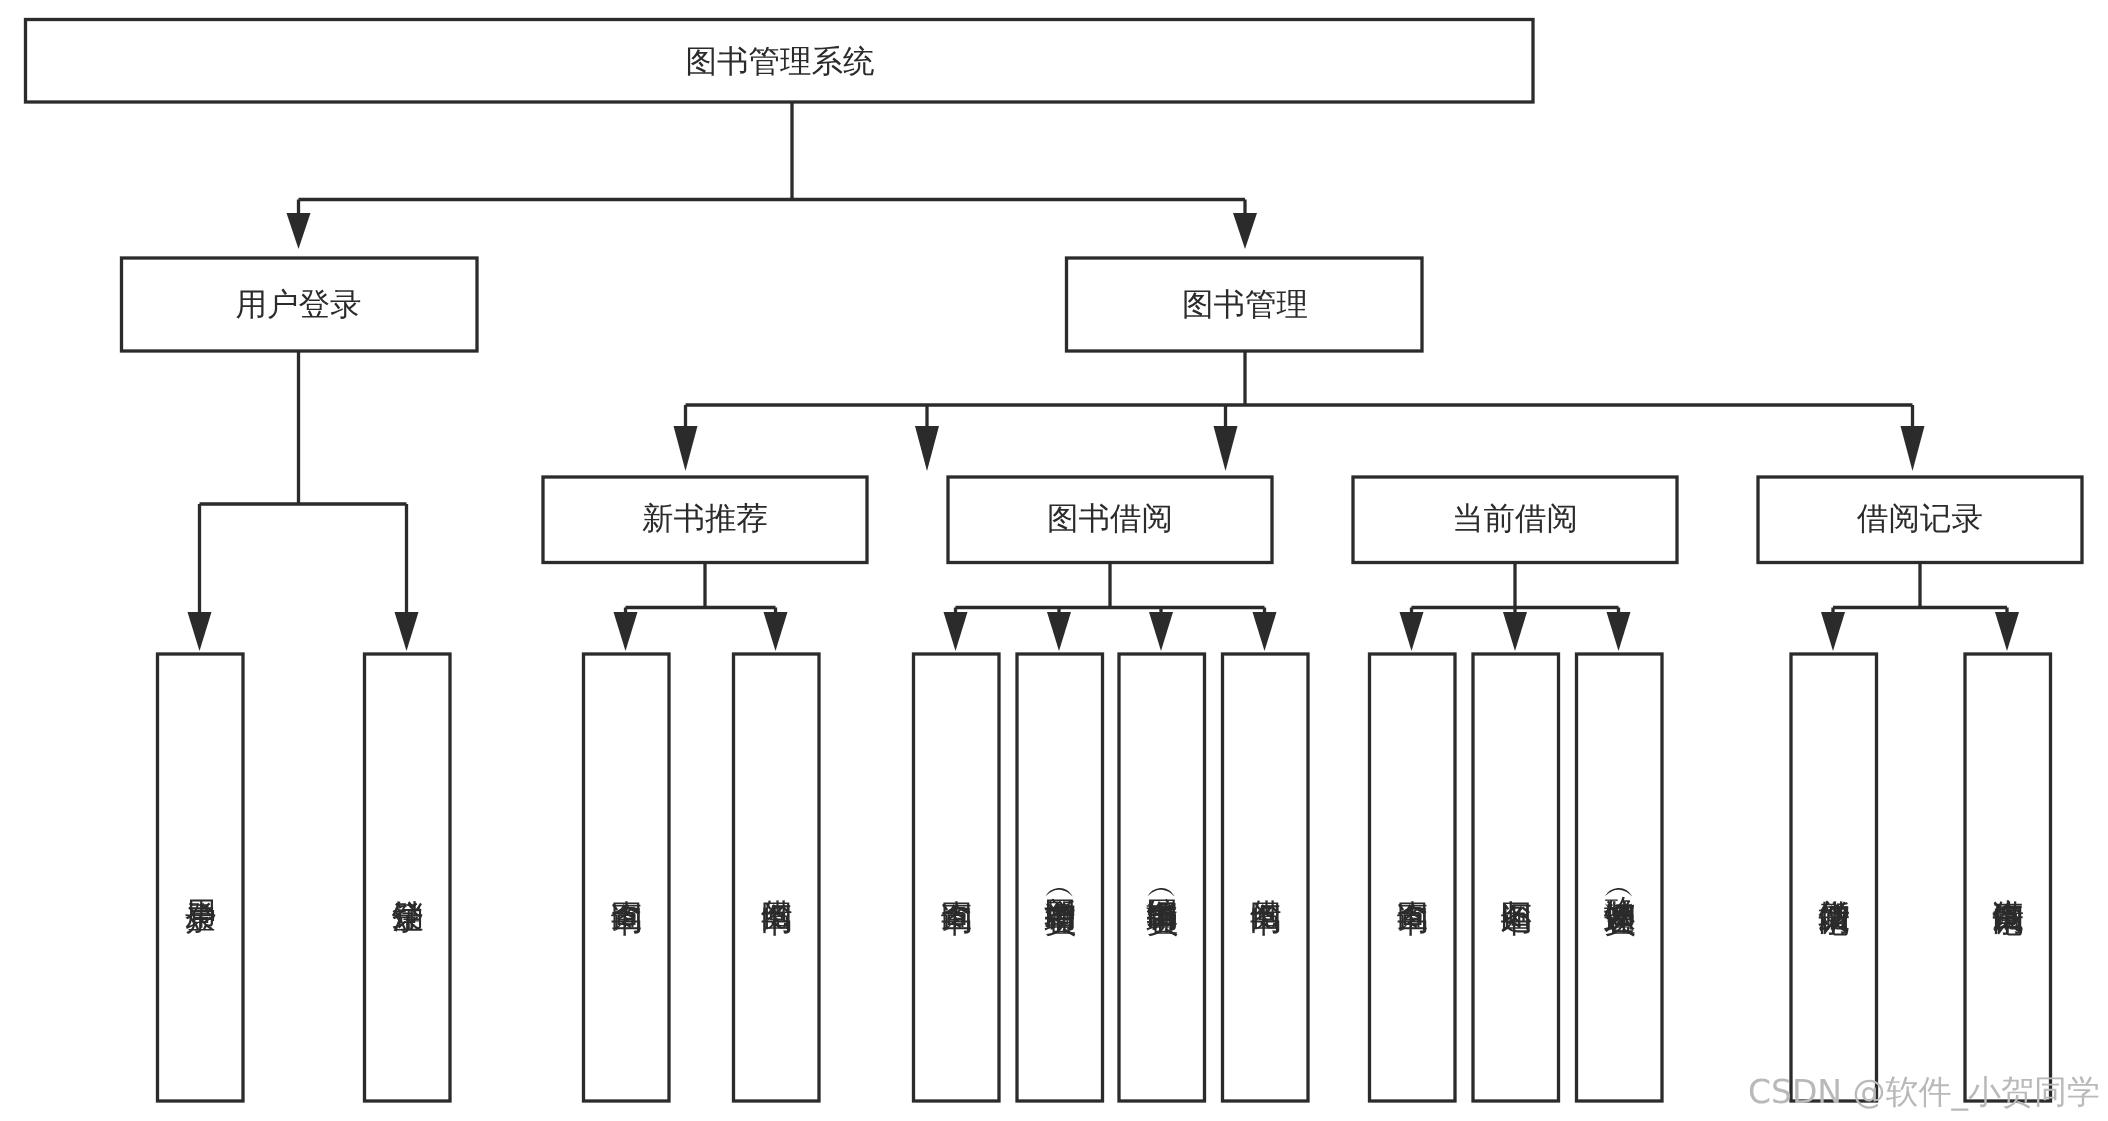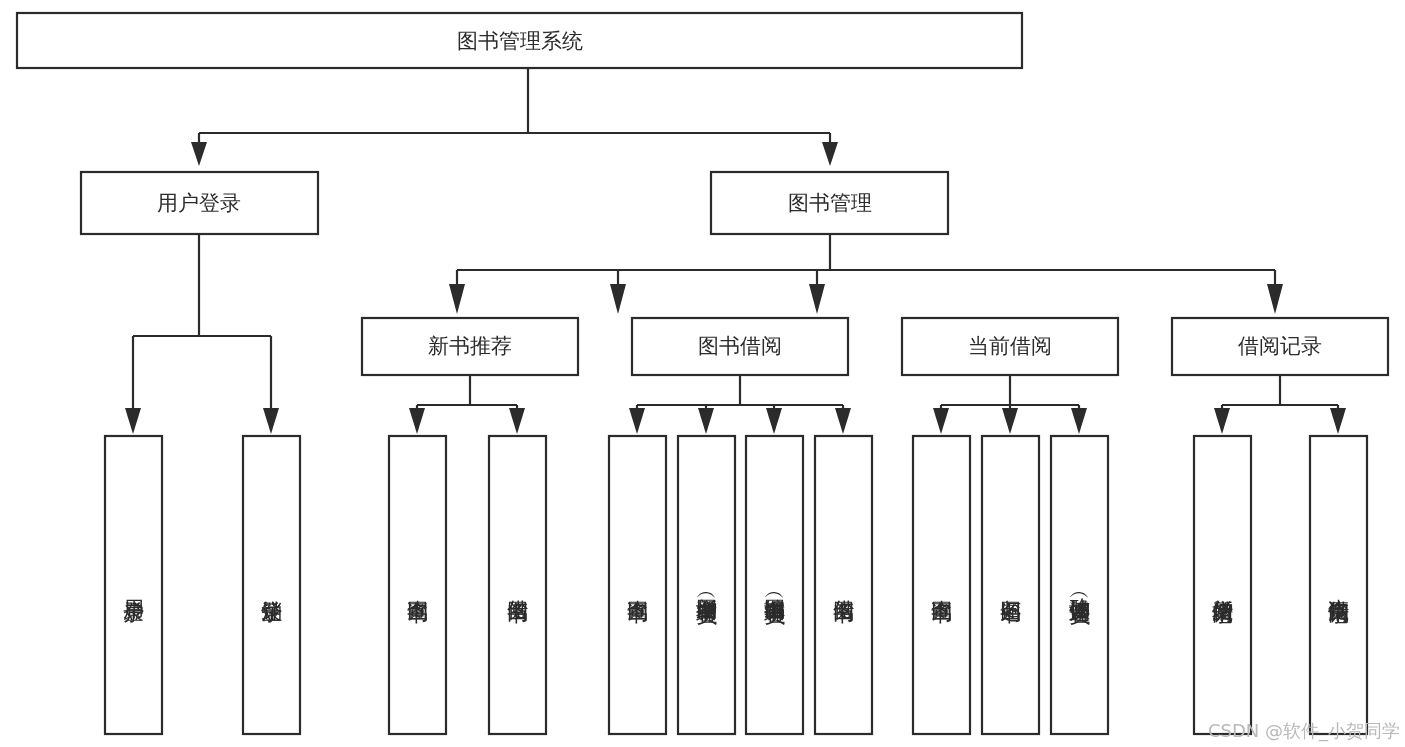--- a/index.html
+++ b/index.html
@@ -59,21 +59,21 @@
     display: flex;
     align-items: center;
     justify-content: center;
     white-space: nowrap;
     pointer-events: none;
   }
   .watermark {
     position: absolute;
     right: 8px;
     bottom: 4px;
-    font-size: 18px;
+    font-size: 22px;
     color: #b9b9b9;
     font-family: "DejaVu Sans", "Liberation Sans", sans-serif;
     white-space: nowrap;
   }
 </style>
 </head>
 <body>
 
 <div id="diagram-root">
 

